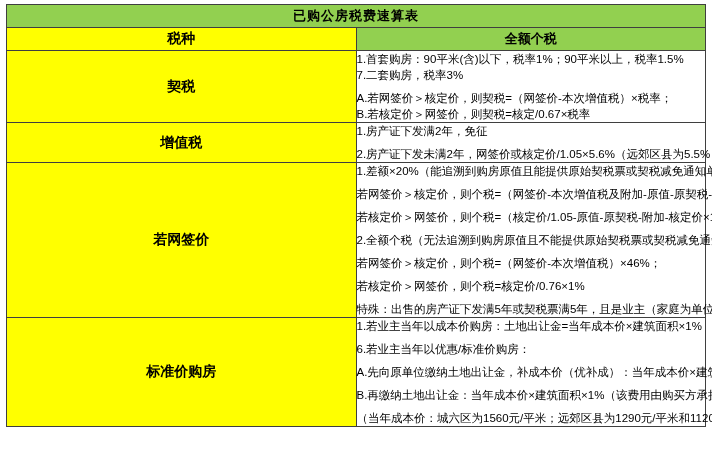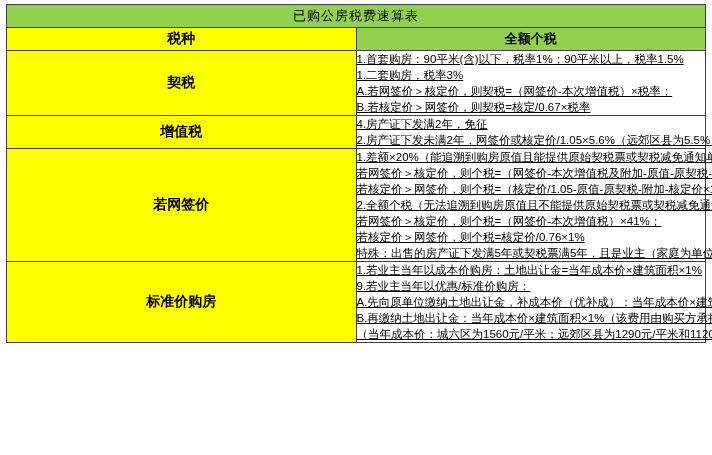--- a/index.html
+++ b/index.html
@@ -21,21 +21,21 @@
     table-layout: fixed;
   }
   .sheet td, .sheet th {
     border: 1px solid #3f3f3f;
     vertical-align: middle;
     padding: 0;
   }
   .title-cell {
     background: #92d050;
     text-align: center;
-    font-weight: normal;
+    font-weight: bold;
     font-size: 13px;
     height: 22px;
     letter-spacing: 1px;
   }
   .hdr-cell {
     background: #92d050;
     text-align: center;
     font-weight: bold;
     font-size: 13px;
     height: 22px;
@@ -50,73 +50,73 @@
   }
   .detail {
     font-size: 11.5px;
     line-height: 16px;
     padding: 5px 6px 5px 7px;
     text-align: left;
   }
   .detail p {
     margin: 0 0 0 0;
     white-space: nowrap;
-    text-decoration: underline;
   }
   .detail p.gap {
+    margin-top: 7px;
   }
 </style>
 </head>
 <body>
 
 <table class="sheet">
   <tbody>
     <tr>
       <td class="title-cell" colspan="2">已购公房税费速算表</td>
     </tr>
     <tr>
       <td class="hdr-cell tax-name">税种</td>
       <td class="hdr-cell">全额个税</td>
     </tr>
 
     <tr>
       <td class="tax-name">契税</td>
       <td class="detail">
         <p>1.首套购房：90平米(含)以下，税率1%；90平米以上，税率1.5%</p>
-        <p>1.二套购房，税率3%</p>
+        <p>7.二套购房，税率3%</p>
         <p class="gap">A.若网签价＞核定价，则契税=（网签价-本次增值税）×税率；</p>
         <p>B.若核定价＞网签价，则契税=核定/0.67×税率</p>
       </td>
     </tr>
 
     <tr>
       <td class="tax-name">增值税</td>
       <td class="detail">
-        <p>4.房产证下发满2年，免征</p>
+        <p>1.房产证下发满2年，免征</p>
         <p class="gap">2.房产证下发未满2年，网签价或核定价/1.05×5.6%（远郊区县为5.5%）（网签价、核定价哪个高取哪个）</p>
       </td>
     </tr>
 
     <tr>
       <td class="tax-name">若网签价</td>
       <td class="detail">
         <p>1.差额×20%（能追溯到购房原值且能提供原始契税票或契税减免通知单）</p>
         <p class="gap">若网签价＞核定价，则个税=（网签价-本次增值税及附加-原值-原契税-网签价×10%-贷款利息）×20%；</p>
         <p class="gap">若核定价＞网签价，则个税=（核定价/1.05-原值-原契税-附加-核定价×10%-贷款利息）×20%</p>
         <p class="gap">2.全额个税（无法追溯到购房原值且不能提供原始契税票或契税减免通知单）</p>
-        <p class="gap">若网签价＞核定价，则个税=（网签价-本次增值税）×41%；</p>
+        <p class="gap">若网签价＞核定价，则个税=（网签价-本次增值税）×46%；</p>
         <p class="gap">若核定价＞网签价，则个税=核定价/0.76×1%</p>
         <p class="gap">特殊：出售的房产证下发满5年或契税票满5年，且是业主（家庭为单位）唯一住房，免征个税</p>
       </td>
     </tr>
 
     <tr>
       <td class="tax-name">标准价购房</td>
       <td class="detail">
         <p>1.若业主当年以成本价购房：土地出让金=当年成本价×建筑面积×1%</p>
-        <p class="gap">9.若业主当年以优惠/标准价购房：</p>
+        <p class="gap">6.若业主当年以优惠/标准价购房：</p>
         <p class="gap">A.先向原单位缴纳土地出让金，补成本价（优补成）：当年成本价×建筑面积×6%</p>
         <p class="gap">B.再缴纳土地出让金：当年成本价×建筑面积×1%（该费用由购买方承担）</p>
         <p class="gap">（当年成本价：城六区为1560元/平米；远郊区县为1290元/平米和1120元/平米）</p>
       </td>
     </tr>
   </tbody>
 </table>
 
 </body></html>

